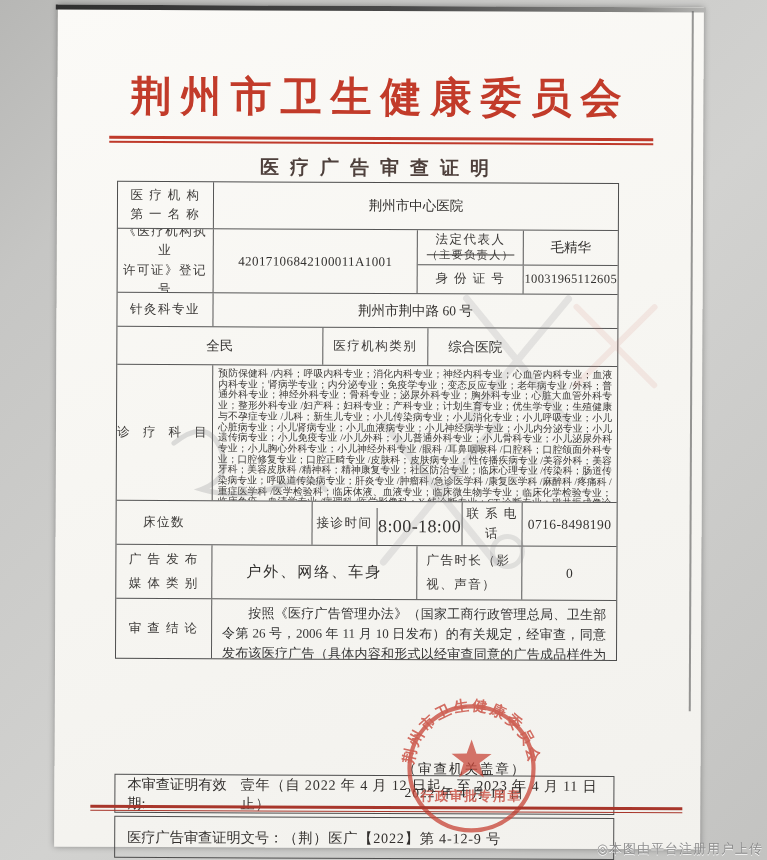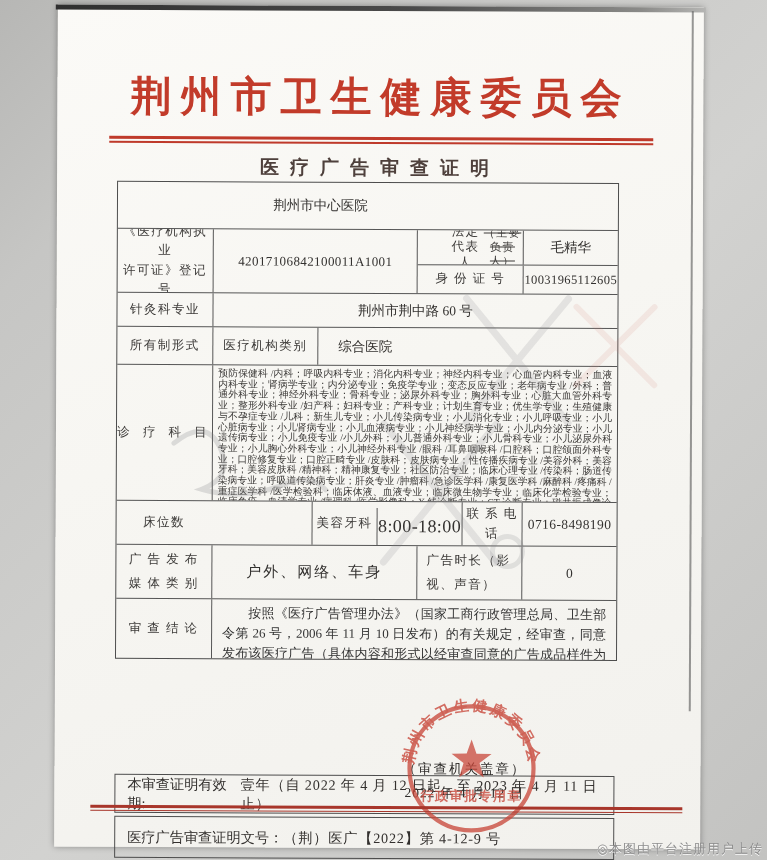--- a/index.html
+++ b/index.html
@@ -85,63 +85,65 @@
   <h1 class="authority">荆州市卫生健康委员会</h1>
   <div class="title-underline">
     <div class="l1"></div>
       <div class="l2"></div>
   </div>
   <h2 class="doc-title">医疗广告审查证明</h2>
 
   <div class="cert-table">
 
     <div class="row h46">
+      <div class="cell lbl w19 preline">医 疗 机 构
+第 一 名 称</div>
       <div class="cell val w81">荆州市中心医院</div>
     </div>
 
     <div class="row h64">
       <div class="cell lbl w19 preline">《医疗机构执业
 许可证》登记号</div>
       <div class="cell val w41 num">42017106842100011A1001</div>
       <div class="subcol">
         <div class="subrow sr1">
-          <div class="cell lbl sw1" style="flex-direction:row;line-height:1.25;padding-left:31px;">
+          <div class="cell lbl sw1" style="flex-direction:column;line-height:1.25;">
             <span>法定代表人</span>
             <span class="strike" style="font-size:11px;">（主要负责人）</span>
           </div>
           <div class="cell val sw2">毛精华</div>
         </div>
         <div class="subrow sr2">
           <div class="cell lbl sw1">身 份 证 号</div>
           <div class="cell val sw2 num" style="font-size:12.5px;">421003196511260513</div>
         </div>
       </div>
     </div>
 
     <div class="row h34">
       <div class="cell lbl w19">针灸科专业</div>
       <div class="cell val w81">荆州市荆中路 60 号</div>
     </div>
 
     <div class="row h38">
-      <div class="cell lbl w19">所有制形式</div>
+      <div class="cell val w41">全民</div>
       <div class="cell lbl w21" style="padding:0 8px;">医疗机构类别</div>
       <div class="cell val w19">综合医院</div>
     </div>
 
     <div class="row h136">
       <div class="cell lbl w19 dept-lbl">诊 疗 科 目</div>
       <div class="cell w81 depts">预防保健科 /内科；呼吸内科专业；消化内科专业；神经内科专业；心血管内科专业；血液内科专业；肾病学专业；内分泌专业；免疫学专业；变态反应专业；老年病专业 /外科；普通外科专业；神经外科专业；骨科专业；泌尿外科专业；胸外科专业；心脏大血管外科专业；整形外科专业 /妇产科；妇科专业；产科专业；计划生育专业；优生学专业；生殖健康与不孕症专业 /儿科；新生儿专业；小儿传染病专业；小儿消化专业；小儿呼吸专业；小儿心脏病专业；小儿肾病专业；小儿血液病专业；小儿神经病学专业；小儿内分泌专业；小儿遗传病专业；小儿免疫专业 /小儿外科；小儿普通外科专业；小儿骨科专业；小儿泌尿外科专业；小儿胸心外科专业；小儿神经外科专业 /眼科 /耳鼻咽喉科 /口腔科；口腔颌面外科专业；口腔修复专业；口腔正畸专业 /皮肤科；皮肤病专业；性传播疾病专业 /美容外科；美容牙科；美容皮肤科 /精神科；精神康复专业；社区防治专业；临床心理专业 /传染科；肠道传染病专业；呼吸道传染病专业；肝炎专业 /肿瘤科 /急诊医学科 /康复医学科 /麻醉科 /疼痛科 /重症医学科 /医学检验科；临床体液、血液专业；临床微生物学专业；临床化学检验专业；临床免疫、血清学专业 /病理科 /医学影像科；X 线诊断专业；CT 诊断专业；磁共振成像诊断专业；核医学专业；超声诊断专业；心电诊断专业；脑电及脑血流图诊断专业；神经肌肉电图专业；介入放射学专业；放射治疗专业 /中医科；内科专业；儿科专业；肛肠科专业；老年病科专业；针灸科专业；推拿科专业；康复医学专业 /中西医结合科</div>
     </div>
 
     <div class="row h44">
       <div class="cell lbl w19">床位数</div>
       <div class="cell val w20 preline" style="font-size:12.5px;line-height:1.4;">2200 张
 （牙椅22张）</div>
-      <div class="cell lbl w13">美容牙科</div>
+      <div class="cell lbl w13">接诊时间</div>
       <div class="cell val w17 num" style="font-size:18px;margin-top:6px;">8:00-18:00</div>
       <div class="cell lbl w12">联 系 电 话</div>
       <div class="cell val w19 num" style="font-size:13.5px;">0716-8498190</div>
     </div>
 
     <div class="row h54">
       <div class="cell lbl w19 preline" style="line-height:1.9;">广 告 发 布
 媒 体 类 别</div>
       <div class="cell val w41" style="font-size:15px;letter-spacing:2px;text-align:center;">户外、网络、车身</div>
       <div class="cell lbl w21" style="padding:16px 9px;line-height:1.9;text-align:left;">广告时长（影视、声音）</div>

